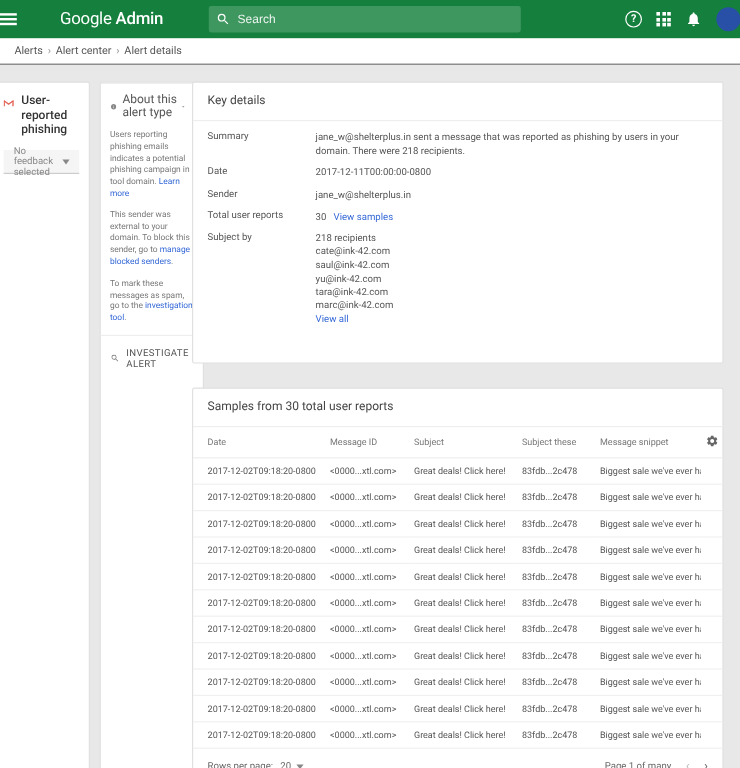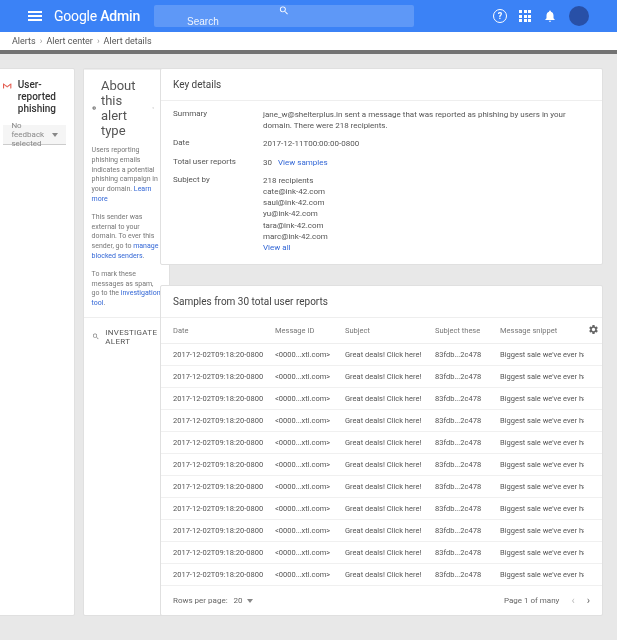--- a/index.html
+++ b/index.html
@@ -6,82 +6,82 @@
   body {
     font-family: Roboto, Arial, sans-serif;
     background: #e8e8e8;
     font-size: 9px;
     color: #333;
     width: 617px;
     height: 640px;
     overflow: hidden;
   }
   .header {
-    background: #3b82f6;
+    background: #15803d;
     height: 32px;
     display: flex;
     align-items: center;
-    padding: 0 28px;
+    padding: 0 0;
     color: #fff;
+    gap: 24px;
   }
   .menu-icon { width: 16px; height: 16px; display:flex; flex-direction:column; justify-content:space-around; padding:2px 0; cursor:pointer;}
   .menu-icon span { background:#fff; height:2px; width:14px; }
   .logo { font-size: 14px; margin-left: 10px; letter-spacing: -0.2px;}
   .logo b { font-weight:500; }
   .logo .g { font-weight:400; }
   .search {
     margin-left: 14px;
     background: rgba(255,255,255,0.18);
     height: 22px;
     width: 260px;
     border-radius: 2px;
     display:flex;
     align-items:center;
     padding:0 6px;
     color:#fff;
-    flex-direction:column;
   }
   .search input {
     background: transparent; border:0; outline:0; color:#fff; font-size:10px; margin-left:6px; width:200px;
   }
   .search input::placeholder { color: rgba(255,255,255,0.9); }
   .header-right { margin-left:auto; display:flex; align-items:center; gap:12px;}
   .avatar { width:20px; height:20px; background:#2850a7; border-radius:50%; }
   .apps-icon { display:grid; grid-template-columns:repeat(3,3px); grid-template-rows:repeat(3,3px); gap:1.5px;}
   .apps-icon span { background:#fff; width:3px; height:3px;}
   .bell { width:14px; height:14px; fill:#fff;}
   .help-ic { width:14px; height:14px; border:1.5px solid #fff; border-radius:50%; display:flex;align-items:center;justify-content:center; font-size:9px; font-weight:bold;}
   .breadcrumb {
     background:#fff;
     height:22px;
     display:flex;
     align-items:center;
     padding:0 12px;
     font-size:9px;
     color:#555;
-    border-bottom:4px solid #737373;
+    border-bottom:1px solid #737373;
   }
   .breadcrumb span.sep { margin:0 4px; color:#999;}
   .main { padding: 14px; display:flex; gap:10px; }
   .left { width: 136px; display:flex; gap:8px;justify-content:center;}
   .card { background:#fff; border:1px solid #e0e0e0; border-radius:2px;}
   .title-row { display:flex; align-items:flex-start; padding:10px 8px 6px 8px;}
   .gmail-ic { width:18px; height:14px; margin-right:6px;}
   .alert-title { font-size:10px; color:#333; font-weight:500; line-height:1.2;}
   .dropdown { margin:4px 8px 10px 8px; background:#f5f5f5; height:20px; display:flex; align-items:center; padding:0 8px; font-size:8px; color:#888; justify-content:space-between; border-bottom:1px solid #ccc;}
-  .about-row { padding:8px 8px; border-top:1px solid #eee; display:flex; align-items:center; font-size:13px; color:#555;}
+  .about-row { padding:8px 8px; border-top:1px solid #eee; display:flex; align-items:center; font-size:10px; color:#555;}
   .about-row svg { width:10px; height:10px; margin-right:5px; fill:#888;}
   .about-row .chev { margin-left:auto;}
   .info-text { padding:0 8px 8px 8px; font-size:7px; color:#777; line-height:1.4;}
   .info-text a { color:#3367d6; text-decoration:none;}
   .investigate { border-top:1px solid #eee; padding:10px 8px; font-size:8px; color:#555; display:flex; align-items:center; letter-spacing:0.3px;}
   .investigate svg { width:11px; height:11px; margin-right:6px; fill:#777;}
   .right { flex:1; display:flex; flex-direction:column; gap:20px; min-width:0;}
   .kd-title { font-size:10px; padding:10px 12px; border-bottom:1px solid #eee; color:#444;}
-  .kd-body { padding:8px 12px 4px 12px;}
+  .kd-body { padding:8px 12px 24px 12px;}
   .kd-row { display:flex; margin-bottom:7px; font-size:8px;}
   .kd-label { width:90px; color:#555; flex-shrink:0;}
   .kd-val { color:#555; line-height:1.4;}
   .kd-val a { color:#3367d6; text-decoration:none;}
   .recip-list div { line-height:1.4;}
   .samples-title { font-size:10px; padding:10px 12px; color:#444; border-bottom:1px solid #eee;}
   table { width:100%; border-collapse:collapse; font-size:7.5px; color:#555; table-layout:fixed;}
   thead th { text-align:left; padding:6px 4px; font-weight:400; color:#777; border-bottom:1px solid #eee; white-space:nowrap; overflow:hidden;}
   thead th:first-child { padding-left:12px;}
   tbody td { padding:6px 4px; border-bottom:1px solid #f0f0f0; white-space:nowrap; overflow:hidden; text-overflow:clip;}
@@ -166,24 +166,24 @@
       <div class="about-row">
         <svg viewBox="0 0 24 24">
             <path d="M12 2C6.48 2 2 6.48 2 12s4.48 10 10 10 10-4.48 10-10S17.52 2 12 2zm1 15h-2v-6h2v6zm0-8h-2V7h2v2z"></path>
           </svg>
         <span>About this alert type</span>
         <svg class="chev" width="10" height="10" viewBox="0 0 24 24" fill="#888">
             <path d="M7 10l5 5 5-5z"></path>
           </svg>
       </div>
       <div class="info-text">
-        <span>Users reporting phishing emails indicates a potential phishing campaign in your domain. </span><a href="#">Learn more</a>
+        <span>Users reporting phishing emails indicates a potential phishing campaign in tool domain. </span><a href="#">Learn more</a>
       </div>
       <div class="info-text">
-        <span>This sender was external to your domain. To ever this sender, go to </span><a href="#">manage blocked senders</a><span>.</span>
+        <span>This sender was external to your domain. To block this sender, go to </span><a href="#">manage blocked senders</a><span>.</span>
       </div>
       <div class="info-text">
         <span>To mark these messages as spam, go to the </span><a href="#">investigation tool</a><span>.</span>
       </div>
       <div class="investigate">
         <svg viewBox="0 0 24 24">
             <path d="M15.5 14h-.79l-.28-.27A6.471 6.471 0 0016 9.5 6.5 6.5 0 109.5 16c1.61 0 3.09-.59 4.23-1.57l.27.28v.79l5 4.99L20.49 19l-4.99-5zm-6 0C7.01 14 5 11.99 5 9.5S7.01 5 9.5 5 14 7.01 14 9.5 11.99 14 9.5 14z"></path>
           </svg>
         <span>INVESTIGATE ALERT</span>
       </div>
@@ -194,20 +194,24 @@
     <div class="card">
       <div class="kd-title">Key details</div>
       <div class="kd-body">
         <div class="kd-row">
           <div class="kd-label">Summary</div>
           <div class="kd-val">jane_w@shelterplus.in sent a message that was reported as phishing by users in your domain. There were 218 recipients.</div>
         </div>
         <div class="kd-row">
           <div class="kd-label">Date</div>
           <div class="kd-val">2017-12-11T00:00:00-0800</div>
+        </div>
+        <div class="kd-row">
+          <div class="kd-label">Sender</div>
+          <div class="kd-val">jane_w@shelterplus.in</div>
         </div>
         <div class="kd-row">
           <div class="kd-label">Total user reports</div>
           <div class="kd-val">
             <span>30</span>
             <a href="#" style="margin-left:4px;text-align:center;">View samples</a>
           </div>
         </div>
         <div class="kd-row">
           <div class="kd-label">Subject by</div>

